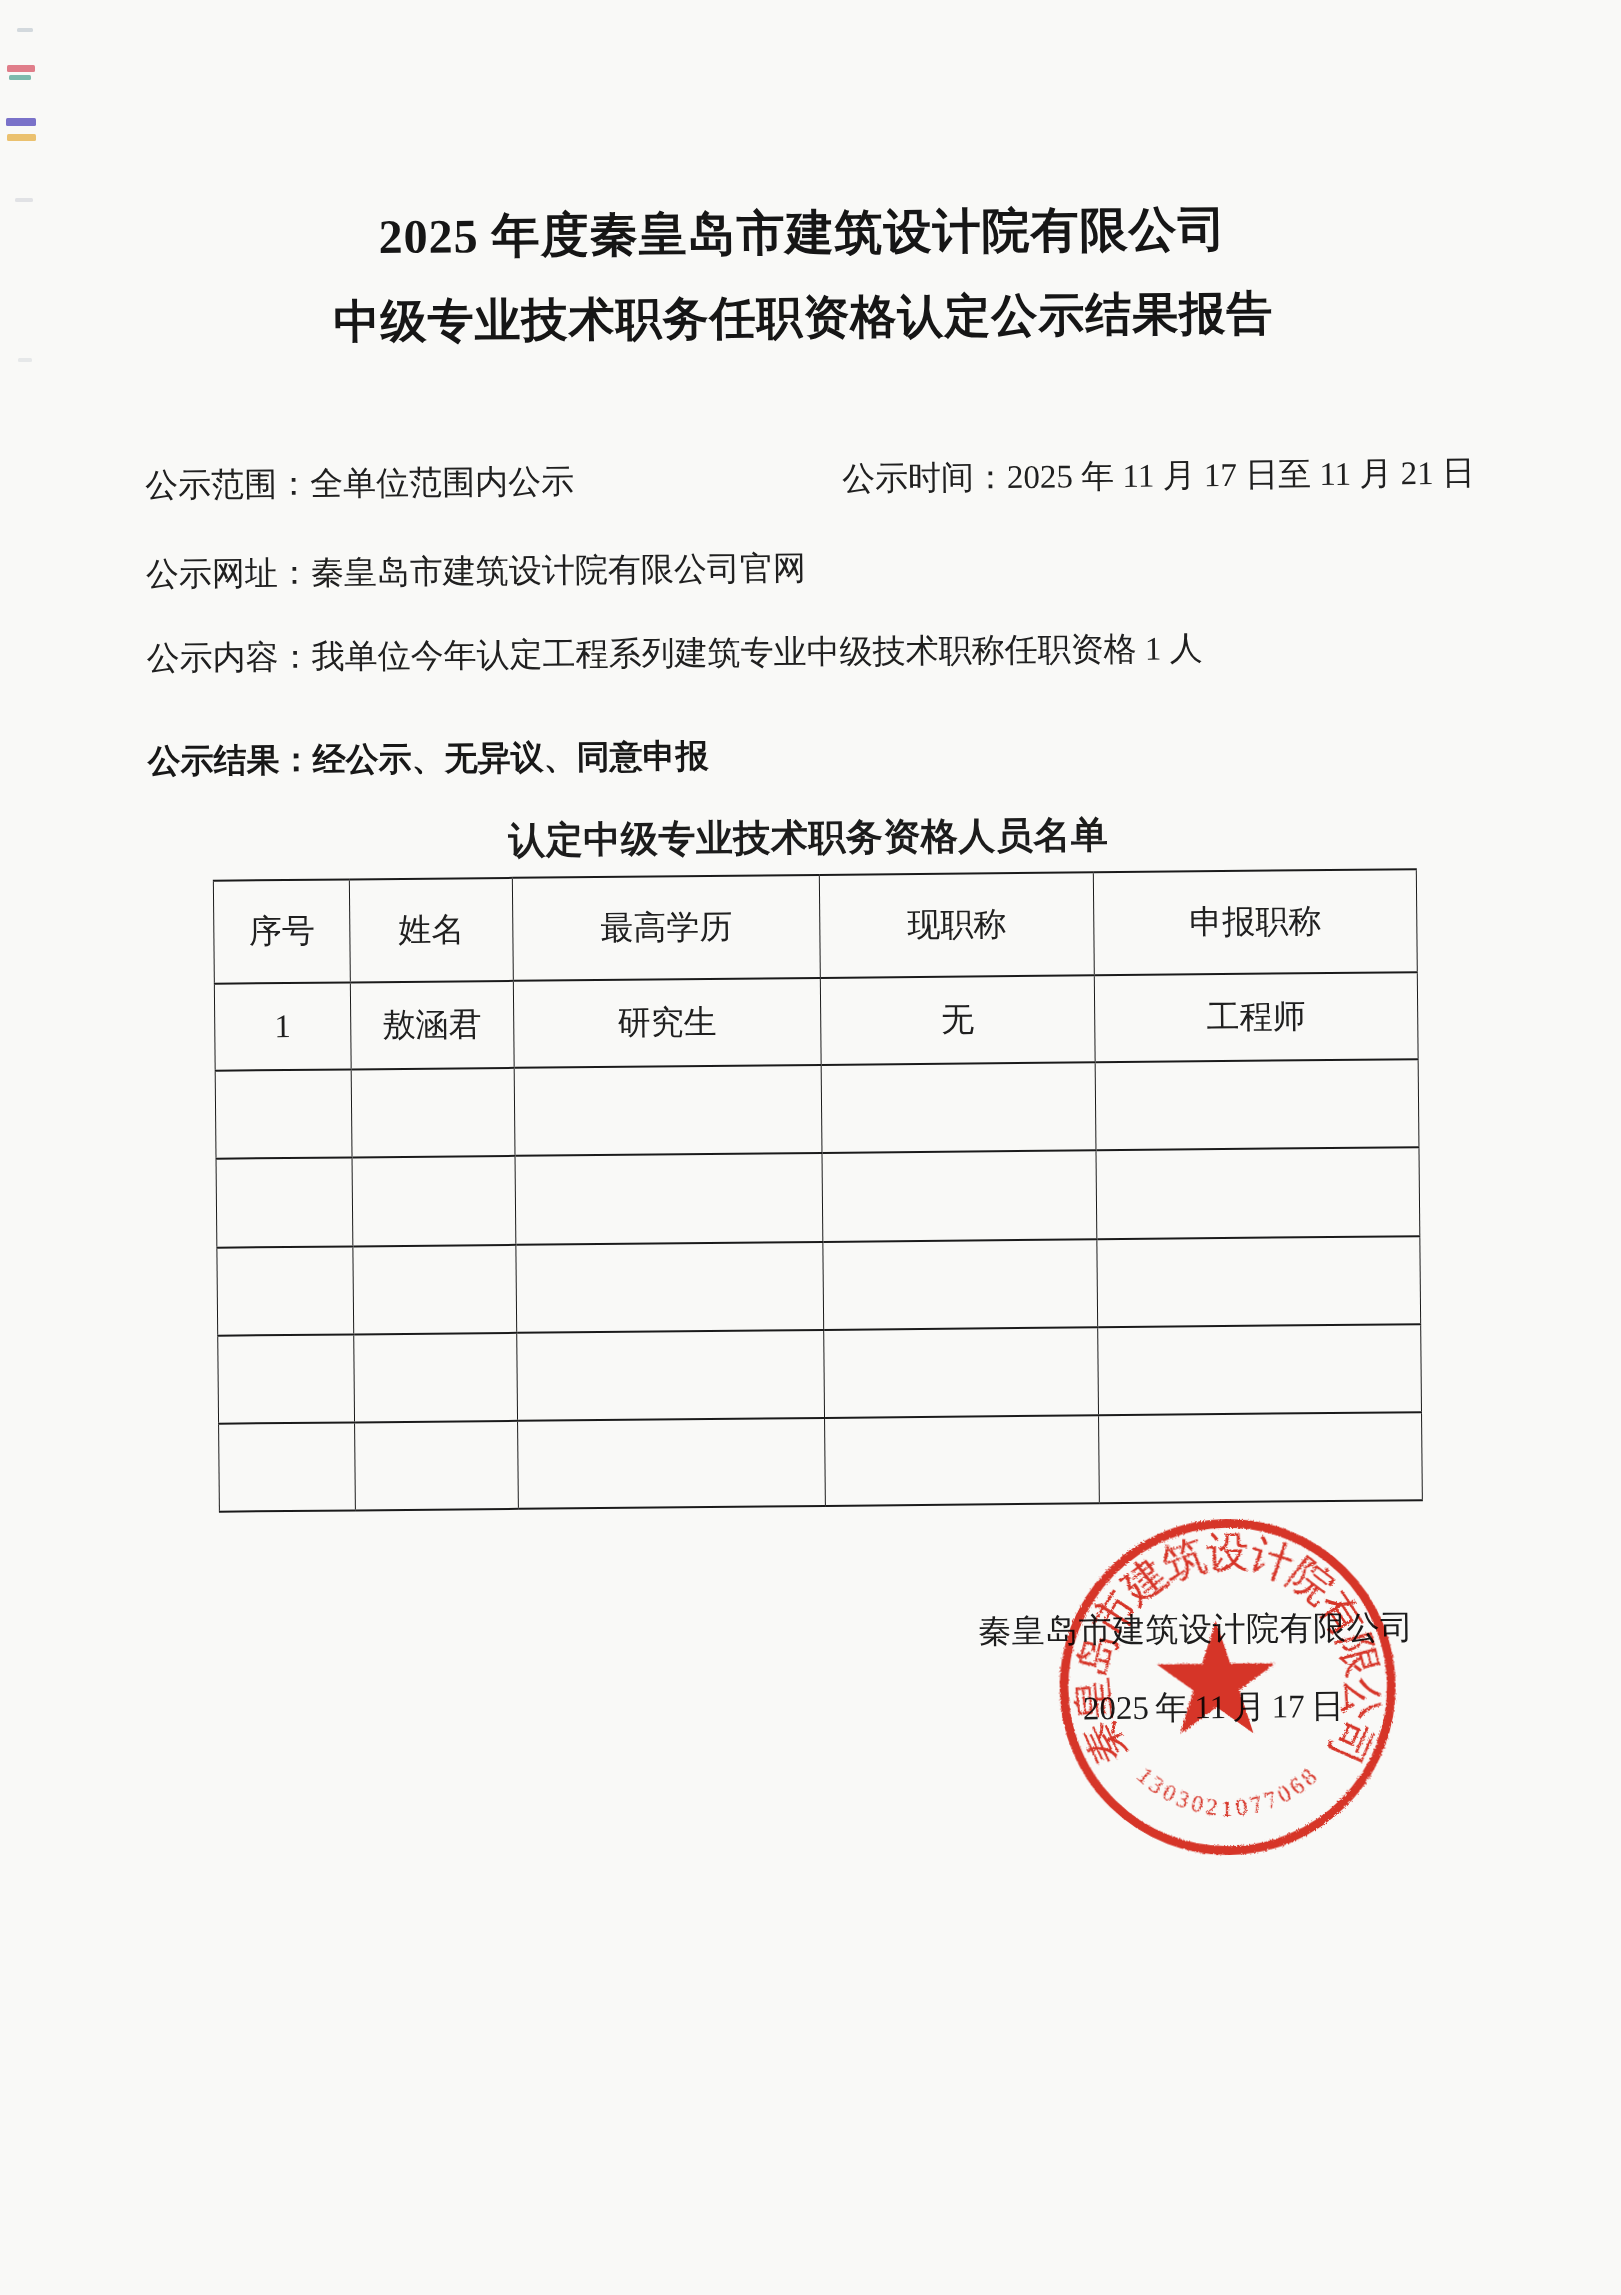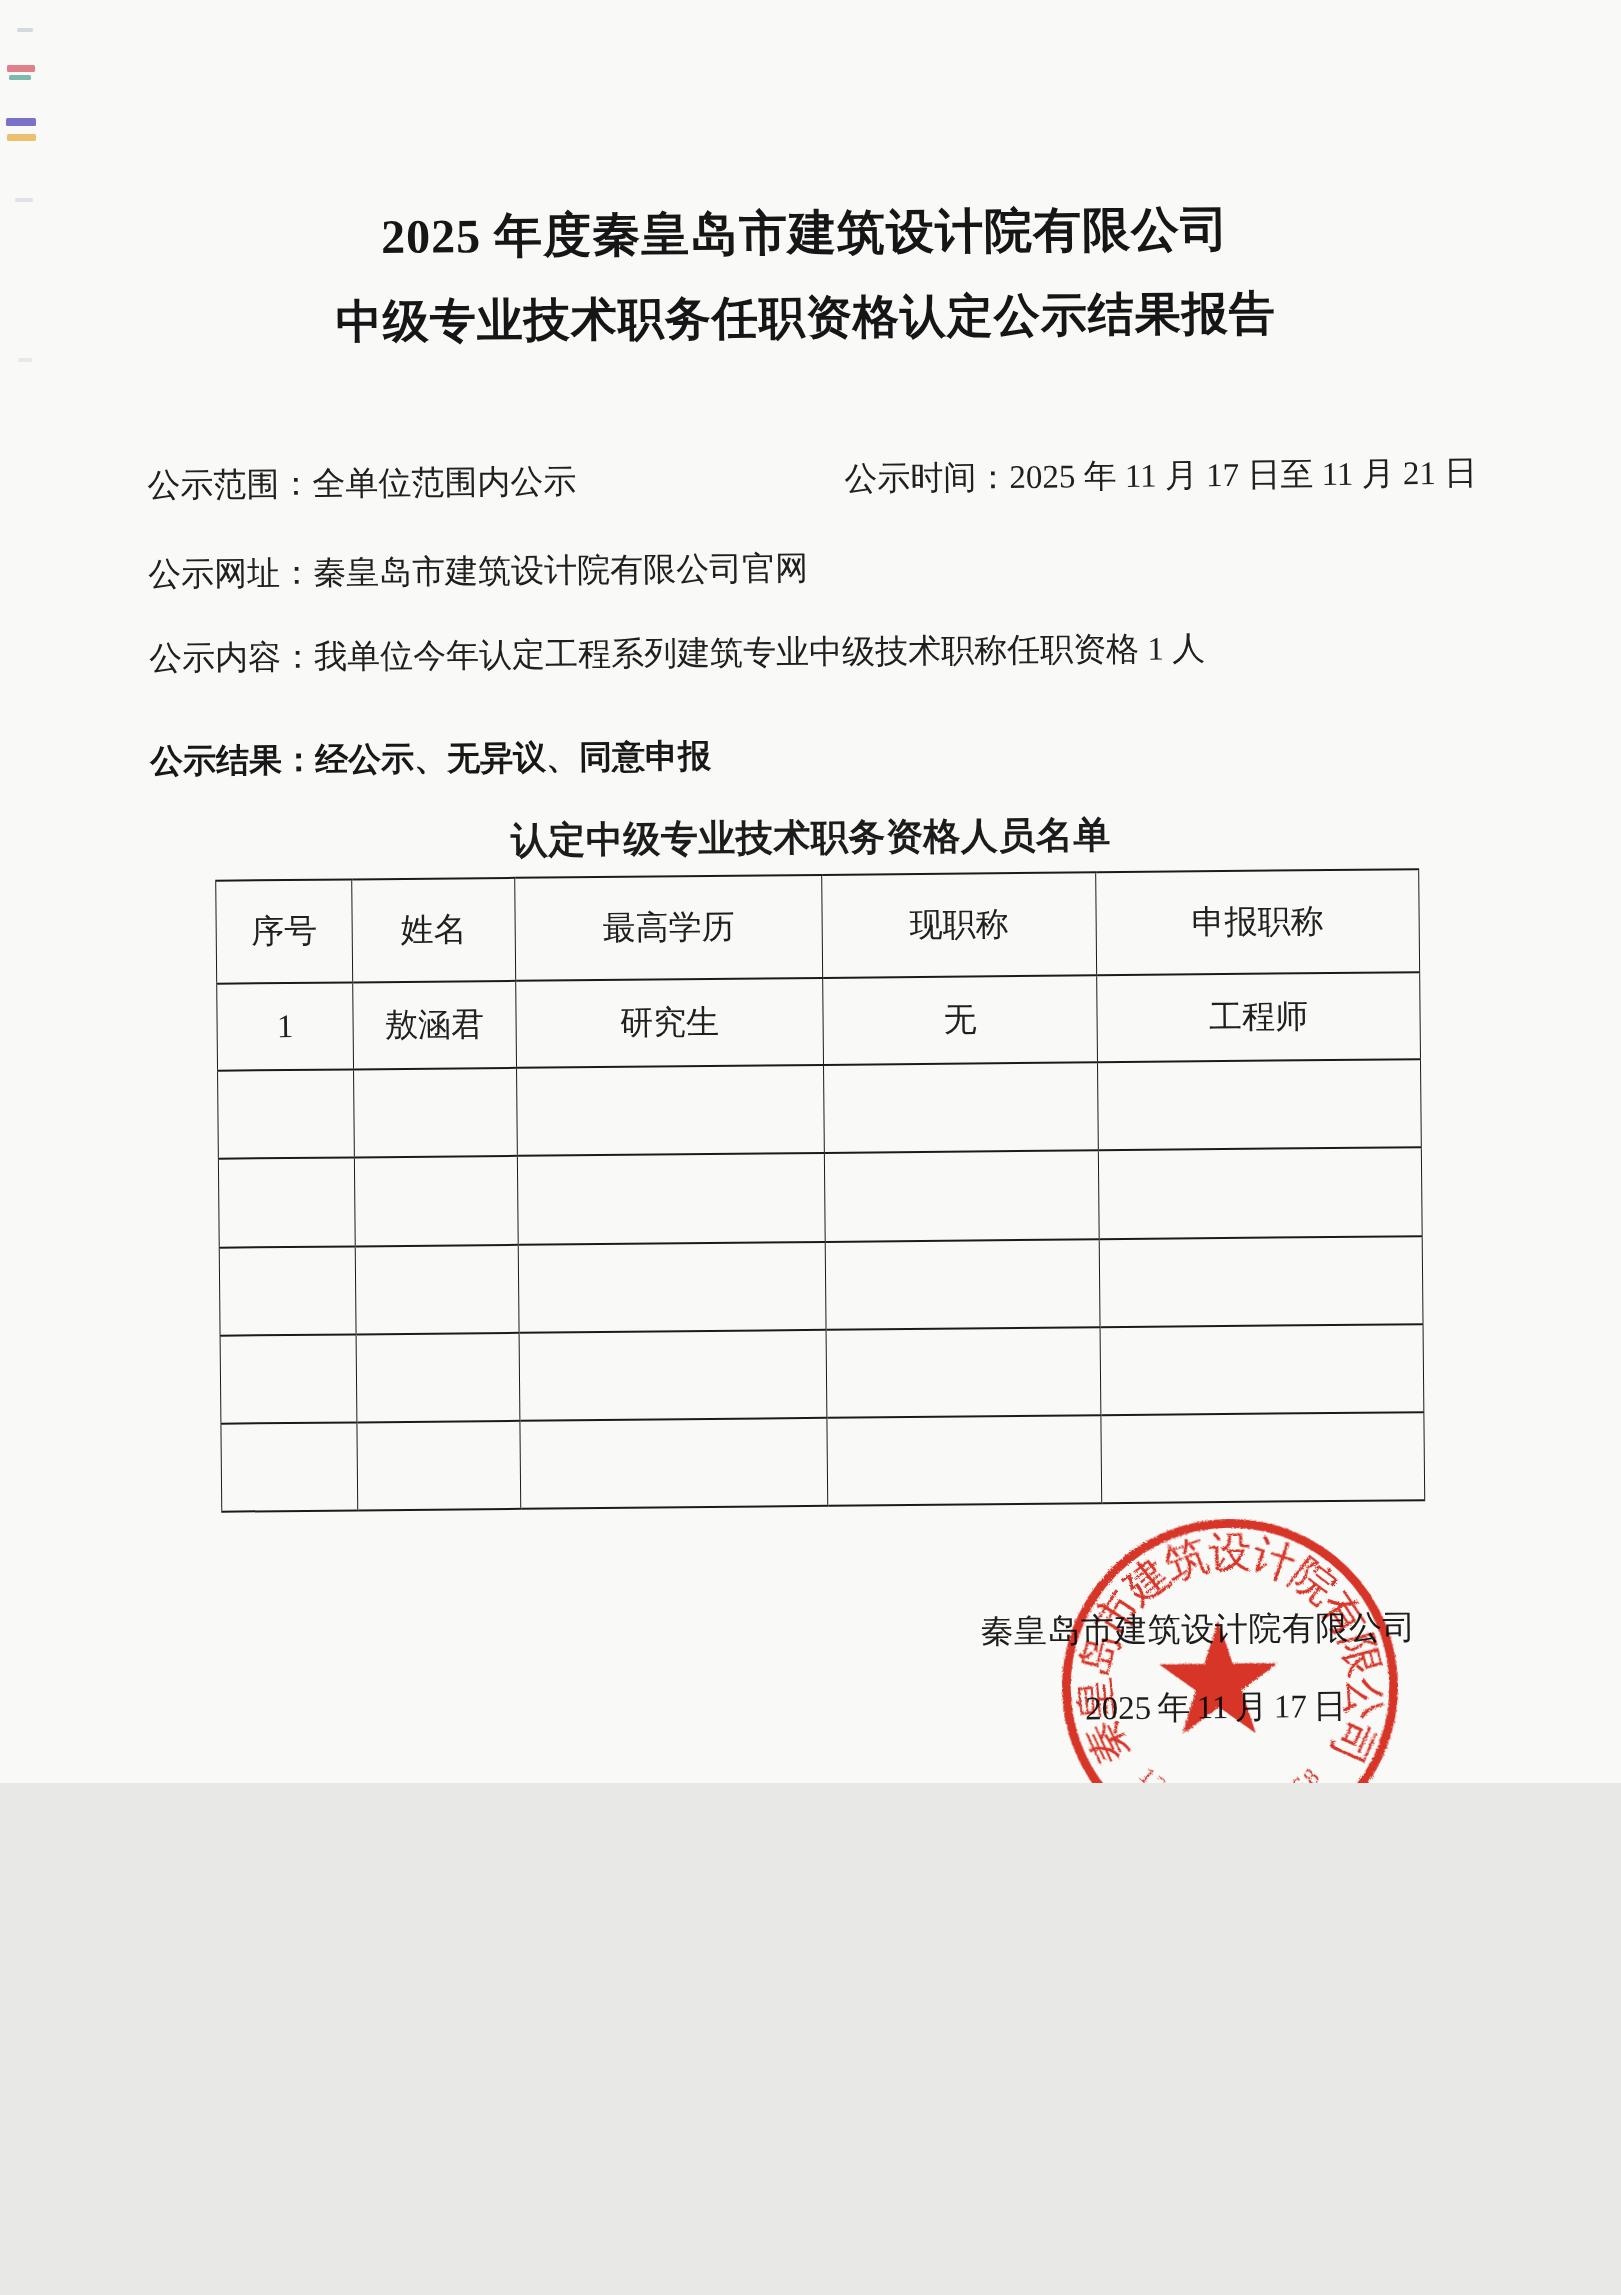--- a/index.html
+++ b/index.html
@@ -1,17 +1,17 @@
 <!DOCTYPE html>
 <html style="font-size:8.2px"><head>
 <meta charset="utf-8">
 <style>
   html,body { margin:0; padding:0; background:#e8e8e6; }
   .page {
-    position:relative; width:1622px; height:1783px;
+    position:relative; width:1622px; height:2295px;
     background:#f9f9f7;
     overflow:hidden;
     font-family:"Liberation Serif","DejaVu Serif",serif;
     color:#222222;
   }
   
   .scan {
     position:absolute; inset:0;
     transform:rotate(-0.55deg);
     transform-origin:50% 48%;

